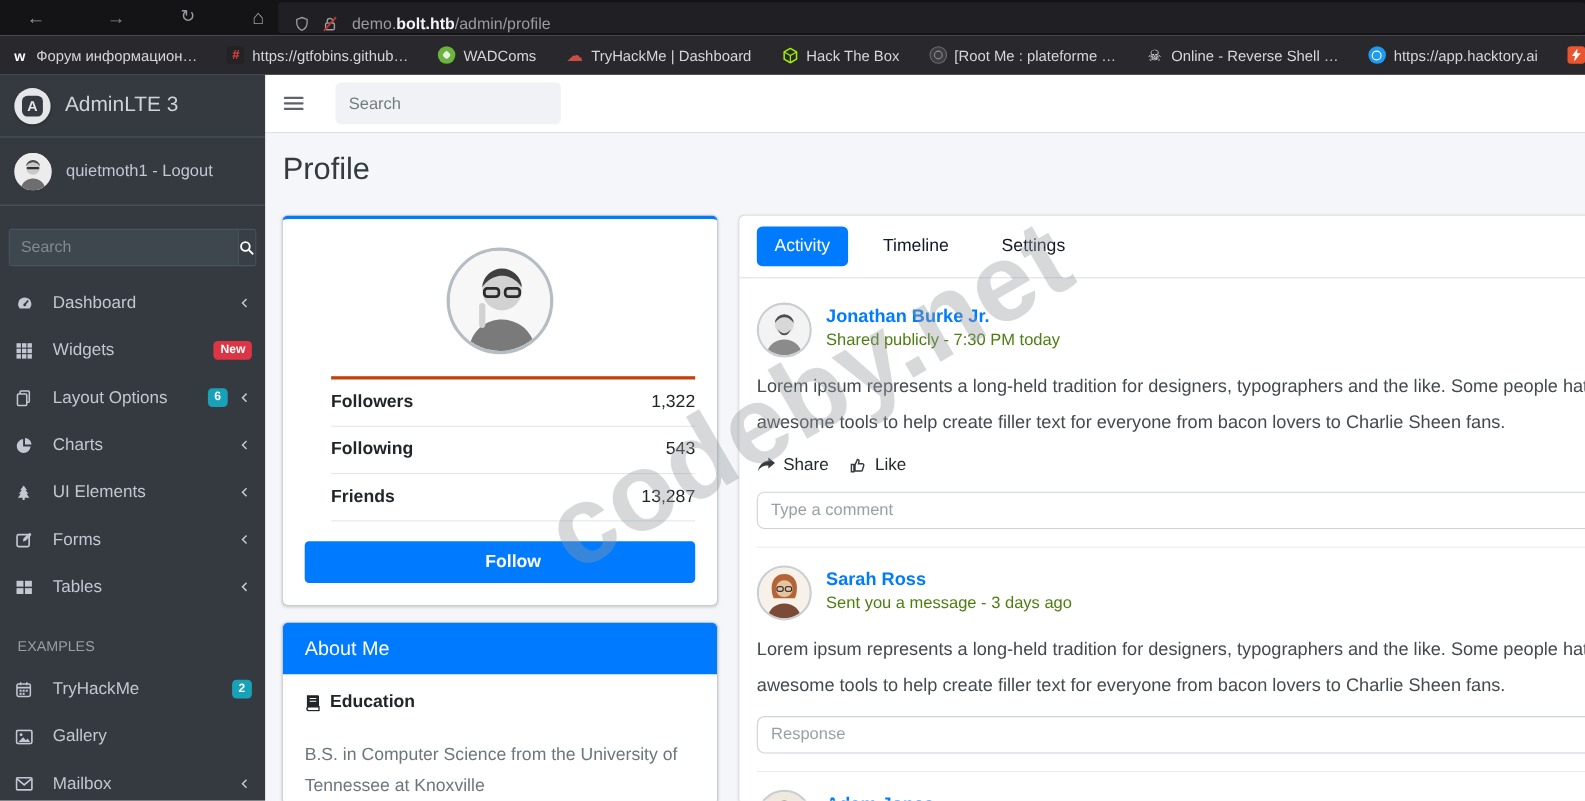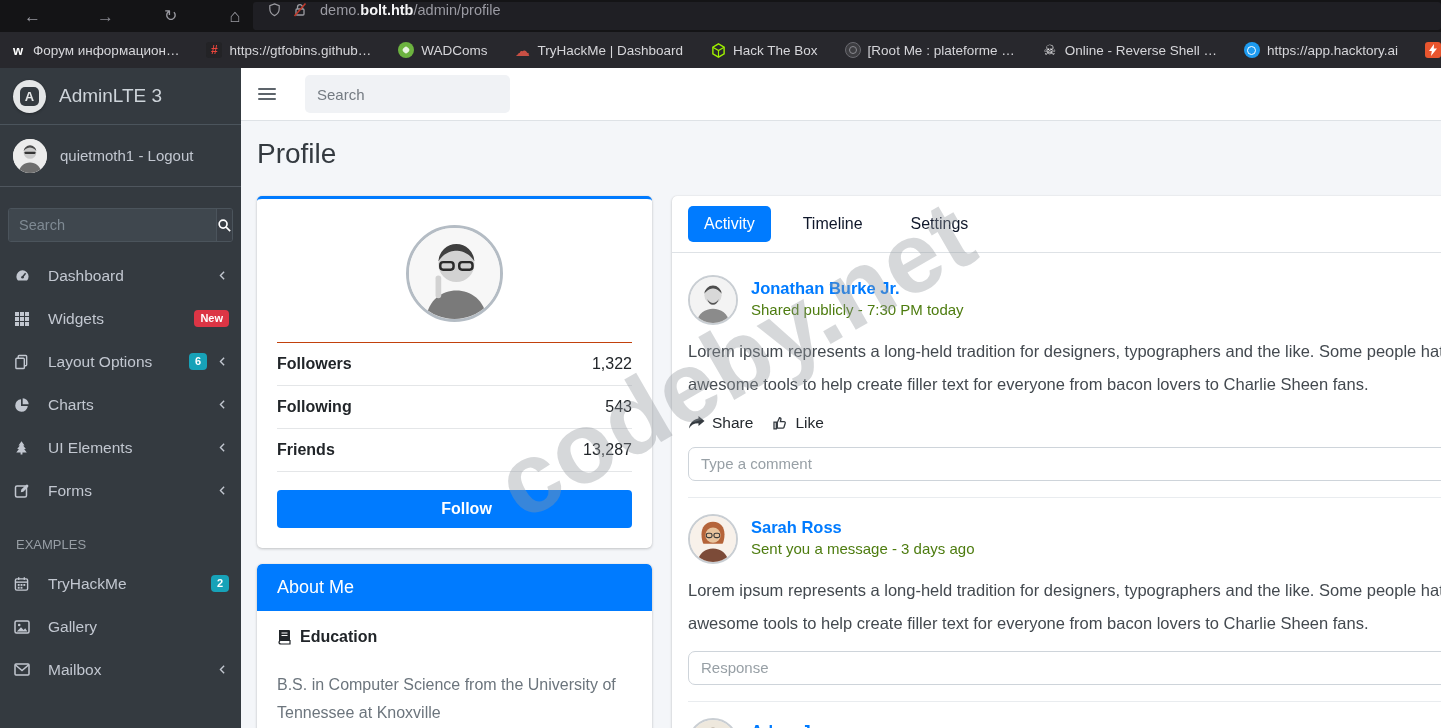--- a/index.html
+++ b/index.html
@@ -6,21 +6,21 @@
   html,body { width:1441px; height:728px; overflow:hidden; }
   body { font-family:"Liberation Sans", sans-serif; background:#f4f6f9; position:relative; }
 
   
   .chrome-top { position:absolute; top:0; left:0; width:1441px; height:32px; background:#141416; display:flex; align-items:center; z-index:10; }
   .nav-glyph { color:#9a9aa1; font-size:17px; line-height:1; cursor:pointer; }
   .nav-glyph.back { margin-left:24px; }
   .nav-glyph.fwd { margin-left:56px; color:#87878e; }
   .nav-glyph.reload { margin-left:50px; font-size:16px; }
   .nav-glyph.home { margin-left:52px; font-size:18px; }
-  .urlbar { position:absolute; left:253px; top:2px; height:28px; width:1188px; background:#1f1f24; border-radius:3px; display:flex; align-items:flex-start; padding-left:14px; }
+  .urlbar { position:absolute; left:253px; top:2px; height:28px; width:1188px; background:#1f1f24; border-radius:3px; display:flex; align-items:flex-end; padding-left:14px; }
   .urlbar svg { flex:0 0 auto; }
   .url-text { margin-left:12px; font-size:14.5px; color:#9a9aa2; white-space:nowrap; }
   .url-text .domain { color:#f4f4f6; }
 
   .bookmarks-bar { position:absolute; top:32px; left:0; width:1441px; height:36px; background:#28282d; display:flex; align-items:center; gap:27px; padding-left:10px; overflow:hidden; z-index:10; }
   .bookmark { display:flex; align-items:center; gap:7px; color:#d6d6da; font-size:13.5px; white-space:nowrap; cursor:pointer; flex:0 0 auto; }
   .fav { width:16px; height:16px; display:flex; align-items:center; justify-content:center; flex:0 0 auto; border-radius:3px; font-size:12px; line-height:1; }
   .fav-w { color:#ffffff; font-weight:bold; font-size:13px; }
   .fav-hash { background:#232326; color:#e8453c; font-weight:bold; }
   .fav-wad { background:#6cb33f; border-radius:50%; position:relative; }
@@ -64,21 +64,21 @@
   .topnav-search input::placeholder { color:#747b82; }
   .content-header { padding:17px 16px 10px 16px; }
   .page-title { font-size:28px; font-weight:500; color:#343a40; }
 
   .card { background:#fff; border-radius:5px; box-shadow:0 0 1px rgba(0,0,0,.125), 0 1px 3px rgba(0,0,0,.2); }
 
   .left-col { position:absolute; left:16px; top:128px; width:395px; }
   .profile-card { border-top:3px solid #007bff; padding:20px; }
   .avatar-wrap { display:flex; justify-content:center; padding:6px 0 20px 0; }
   .big-avatar { width:97px; height:97px; border-radius:50%; border:3px solid #b4bcc4; overflow:hidden; background:#f5f5f5; }
-  .stat-list { border-top:1px solid #c2410c; }
+  .stat-list { border-top:3px solid #c2410c;margin-left:24px; }
   .stat-row { display:flex; justify-content:space-between; align-items:center; padding:12px 0; border-bottom:1px solid #e4e6e8; font-size:16px; color:#212529; }
   .stat-row b { font-weight:bold; }
   .follow-btn { margin-top:18px; width:100%; height:38px; background:#007bff; color:#fff; border:none; border-radius:4px; font-size:16px; font-weight:bold; cursor:pointer; font-family:"Liberation Sans", sans-serif;padding-left:24px; }
 
   .about-card { margin-top:16px; overflow:hidden; }
   .about-header { background:#007bff; color:#fff; font-size:18px; padding:13px 20px; border-radius:5px 5px 0 0; }
   .about-body { padding:17px 20px 20px 20px; }
   .edu-title { display:flex; align-items:center; gap:9px; font-size:16px; font-weight:bold; color:#212529; }
   .edu-text { margin-top:25px; color:#6c757d; font-size:16px; line-height:1.75; }
 
@@ -283,20 +283,36 @@
             <path d="M9.3 8.7L14 4a1.45 1.45 0 0 0-2.05-2.05L7.3 6.6 6.8 9.2z" fill="#c2c7d0"></path>
           </svg>
         </span>
       <span class="lbl">Forms</span>
       <span class="chev">
           <svg width="13" height="13" viewBox="0 0 16 16">
             <polyline points="10,3.5 5.5,8 10,12.5" fill="none" stroke="#c2c7d0" stroke-width="1.7"></polyline>
           </svg>
         </span>
     </div>
+    <div class="nav-item">
+      <span class="ic">
+          <svg width="16" height="14" viewBox="0 0 16 14" fill="#c2c7d0">
+            <rect x="1" y="1" width="6.3" height="5.3"></rect>
+            <rect x="8.7" y="1" width="6.3" height="5.3"></rect>
+            <rect x="1" y="7.7" width="6.3" height="5.3"></rect>
+            <rect x="8.7" y="7.7" width="6.3" height="5.3"></rect>
+          </svg>
+        </span>
+      <span class="lbl">Tables</span>
+      <span class="chev">
+          <svg width="13" height="13" viewBox="0 0 16 16">
+            <polyline points="10,3.5 5.5,8 10,12.5" fill="none" stroke="#c2c7d0" stroke-width="1.7"></polyline>
+          </svg>
+        </span>
+    </div>
 
     <div class="nav-header">EXAMPLES</div>
 
     <div class="nav-item">
       <span class="ic">
           <svg width="15" height="16" viewBox="0 0 16 16">
             <rect x="1.5" y="2.5" width="13" height="12" rx="1.5" fill="none" stroke="#c2c7d0" stroke-width="1.5"></rect>
             <line x1="1.5" y1="6" x2="14.5" y2="6" stroke="#c2c7d0" stroke-width="1.5"></line>
             <line x1="5" y1="0.8" x2="5" y2="3.6" stroke="#c2c7d0" stroke-width="1.5"></line>
             <line x1="11" y1="0.8" x2="11" y2="3.6" stroke="#c2c7d0" stroke-width="1.5"></line>

